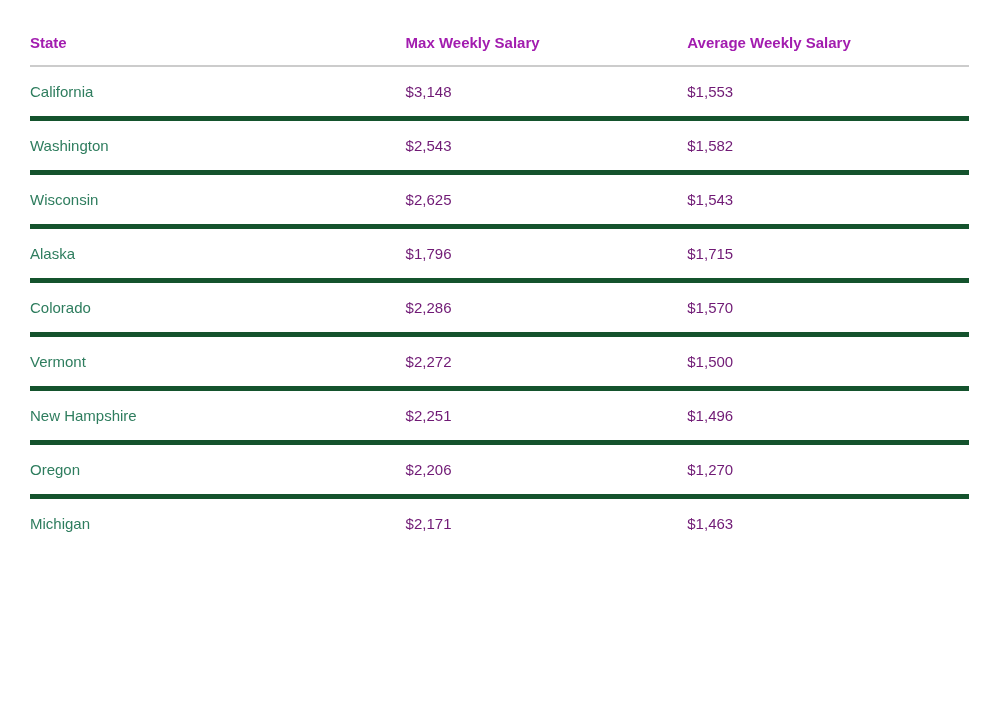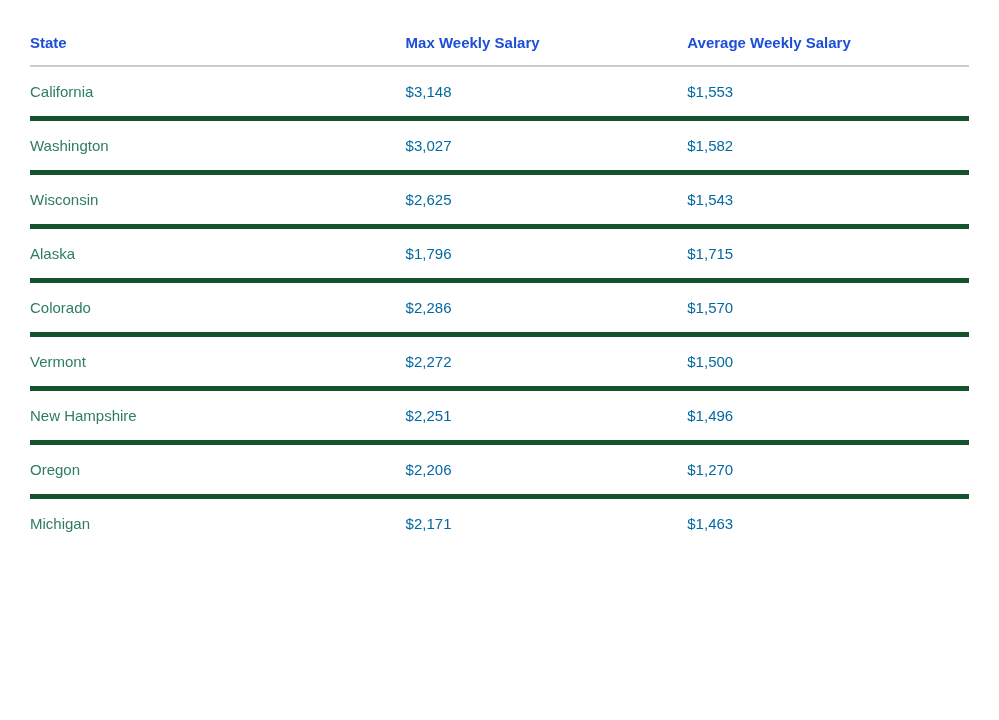--- a/index.html
+++ b/index.html
@@ -21,21 +21,21 @@
 
     table {
       width: 100%;
       border-collapse: collapse;
     }
 
     thead th {
       text-align: left;
       font-weight: 700;
       font-size: 15px;
-      color: #1d4ed8;
+      color: #a21caf;
       padding: 14px 16px 14px 0;
       border-bottom: 2px solid #cccccc;
     }
 
     thead th:first-child {
       width: 40%;
     }
 
     thead th:nth-child(2) {
       width: 30%;
@@ -46,21 +46,21 @@
       width: 30%;
     }
 
     tbody tr {
       border-bottom: 5px solid #14532d;
     }
 
     tbody td {
       padding: 16px 16px 16px 0;
       font-size: 15px;
-      color: #0369a1;
+      color: #701a75;
     }
 
     tbody td:first-child {
       color: #2e7d5e;
       font-size: 15px;
     }
 
     tbody tr:last-child {
       border-bottom: none;
     }
@@ -77,21 +77,21 @@
     </tr>
   </thead>
   <tbody id="table-body">
   <tr>
         <td>California</td>
         <td>$3,148</td>
         <td>$1,553</td>
       </tr>
       <tr>
         <td>Washington</td>
-        <td>$3,027</td>
+        <td>$2,543</td>
         <td>$1,582</td>
       </tr>
       <tr>
         <td>Wisconsin</td>
         <td>$2,625</td>
         <td>$1,543</td>
       </tr>
       <tr>
         <td>Alaska</td>
         <td>$1,796</td>

